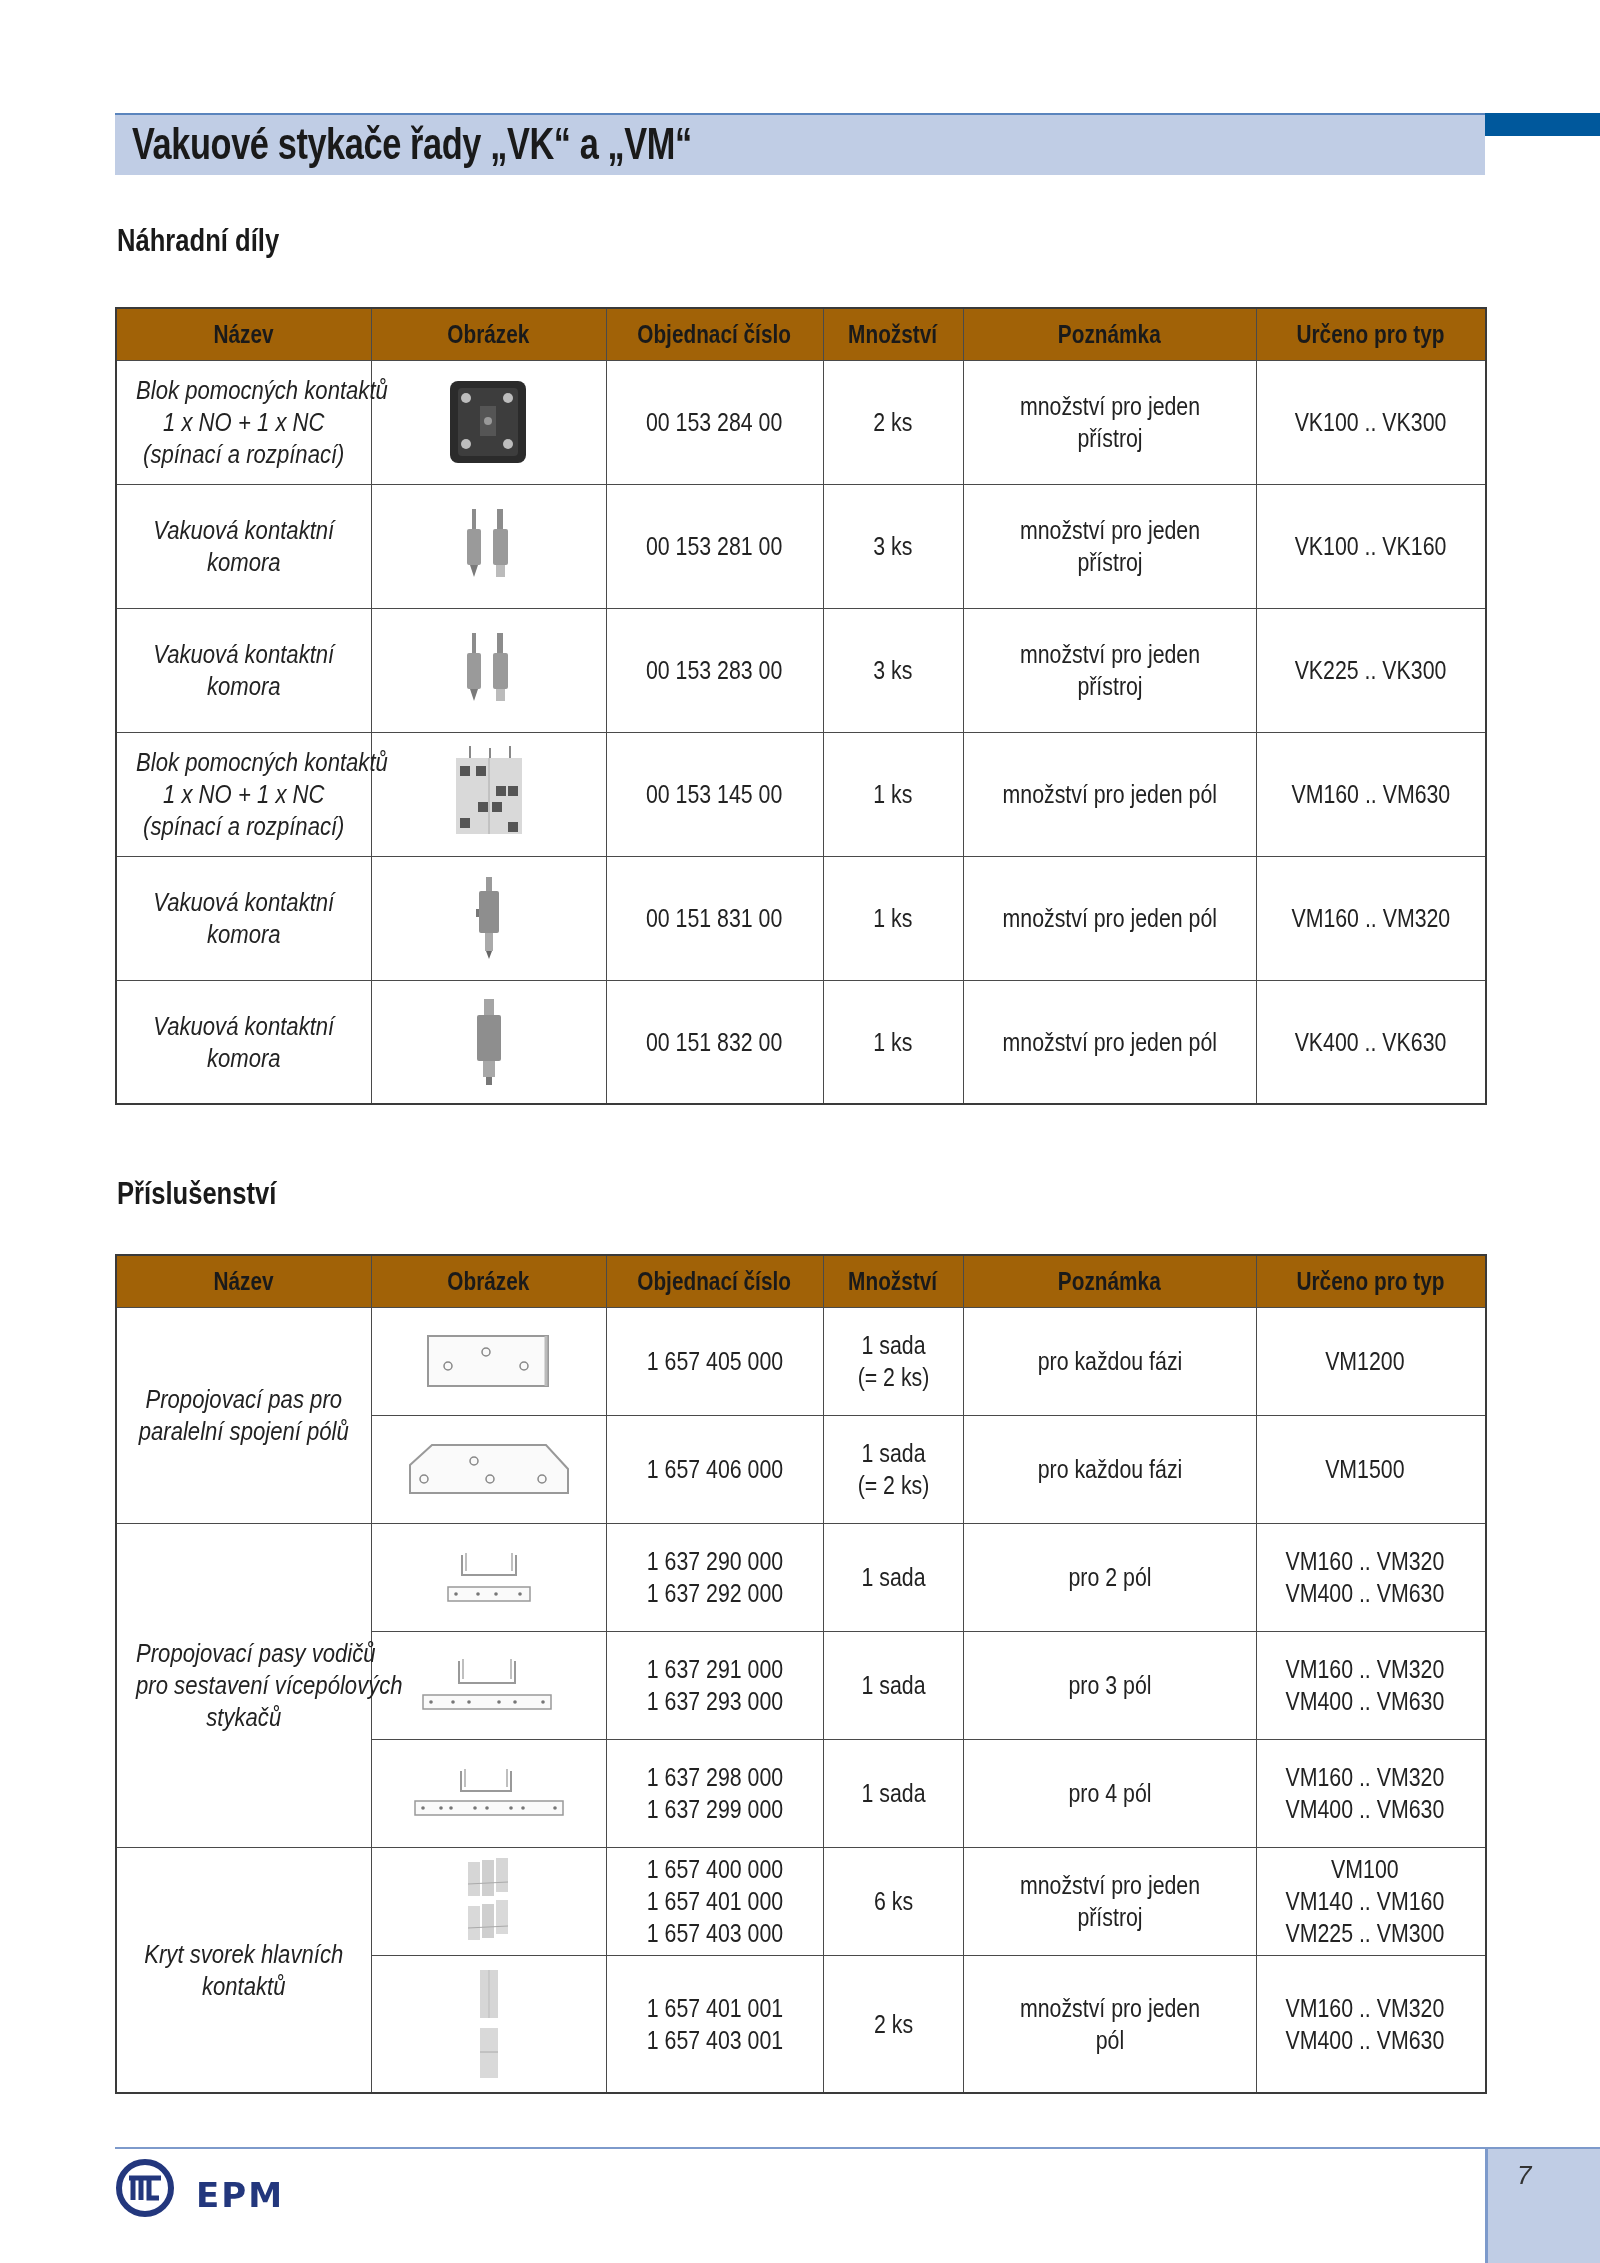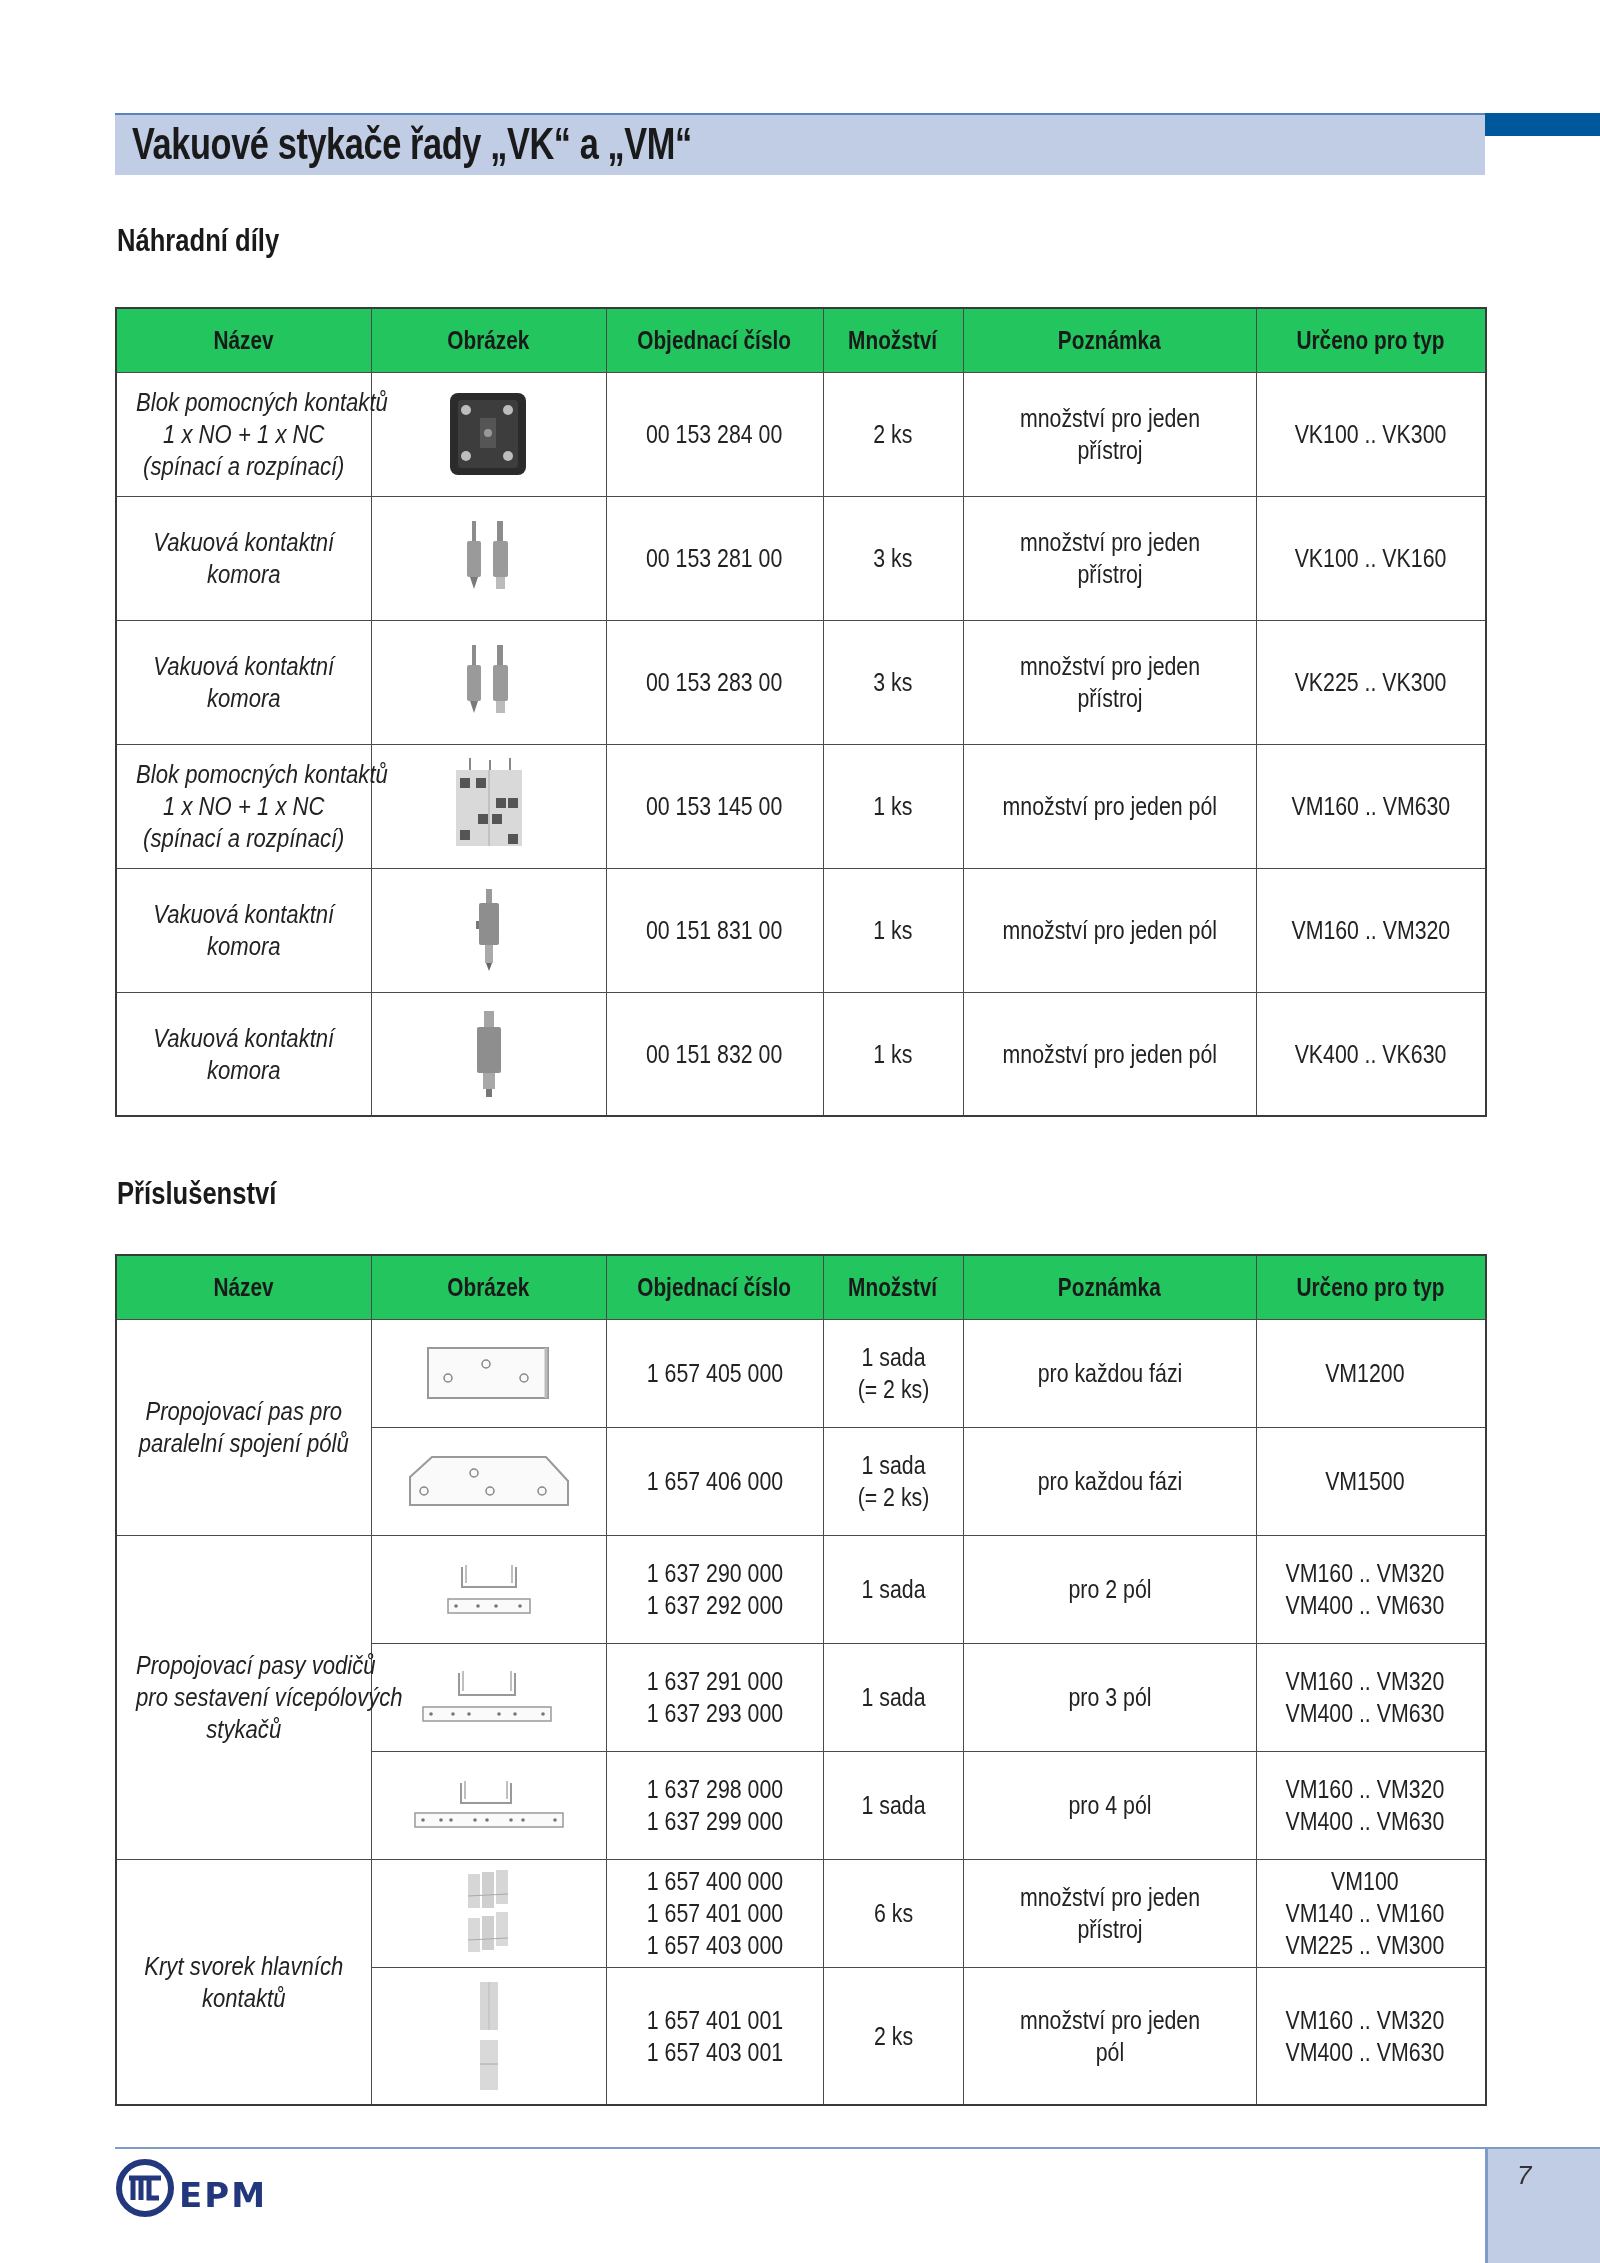--- a/index.html
+++ b/index.html
@@ -26,21 +26,21 @@
   }
 
   table.parts {
     position: absolute; left: 115px; width: 1370px; border-collapse: collapse;
     table-layout: fixed; border: 2.5px solid #3a3a3a;
   }
   table.parts th, table.parts td {
     border: 1.5px solid #4a4a4a; text-align: center; vertical-align: middle;
   }
   table.parts th {
-    background: #22c55e; height: 64px; font-weight: bold; font-size: 26px; color: #1a1a1a;
+    background: #a16207; height: 52px; font-weight: bold; font-size: 26px; color: #1a1a1a;
   }
   table.parts th span { display: inline-block; transform: scaleX(0.8); white-space: nowrap; }
   table.parts td { font-size: 26px; line-height: 32px; color: #222; }
   .cond { display: inline-block; transform: scaleX(0.82); white-space: nowrap; }
   td.name { font-size: 21px; line-height: 26px; color: #333; font-style: italic; }
   td.name .cond { transform: scaleX(0.85); }
   td.left { text-align: left; padding-left: 24px; }
   td.left .cond { transform-origin: left center; }
   .ml { display: block; }
 
@@ -55,21 +55,21 @@
   .page-box {
     position: absolute; left: 1485px; top: 2147px; width: 115px; height: 116px;
     background: #c0cde5; border-left: 3px solid #7d9acb; border-top: 2px solid #7d9acb;
   }
   .page-num {
     position: absolute; left: 1517px; top: 2160px; font-size: 26px; font-style: italic; color: #333;
   }
   .logo { position: absolute; left: 115px; top: 2155px; height: 65px; display: flex; align-items: center; }
   .logo-text {
     font-family: "DejaVu Sans", sans-serif; font-weight: bold; font-size: 34px; color: #23377d;
-    letter-spacing: 2px; margin-left: 4px; margin-top: 14px;
+    letter-spacing: 2px; margin-left: 21px; margin-top: 14px;
   }
 </style>
 </head>
 <body>
 
 <div class="title-band"></div>
 <div class="title-accent"></div>
 <h1 class="page-title">Vakuové stykače řady „VK“ a „VM“</h1>
 
 <h2 class="section-title" style="top:222px;">Náhradní díly</h2>

